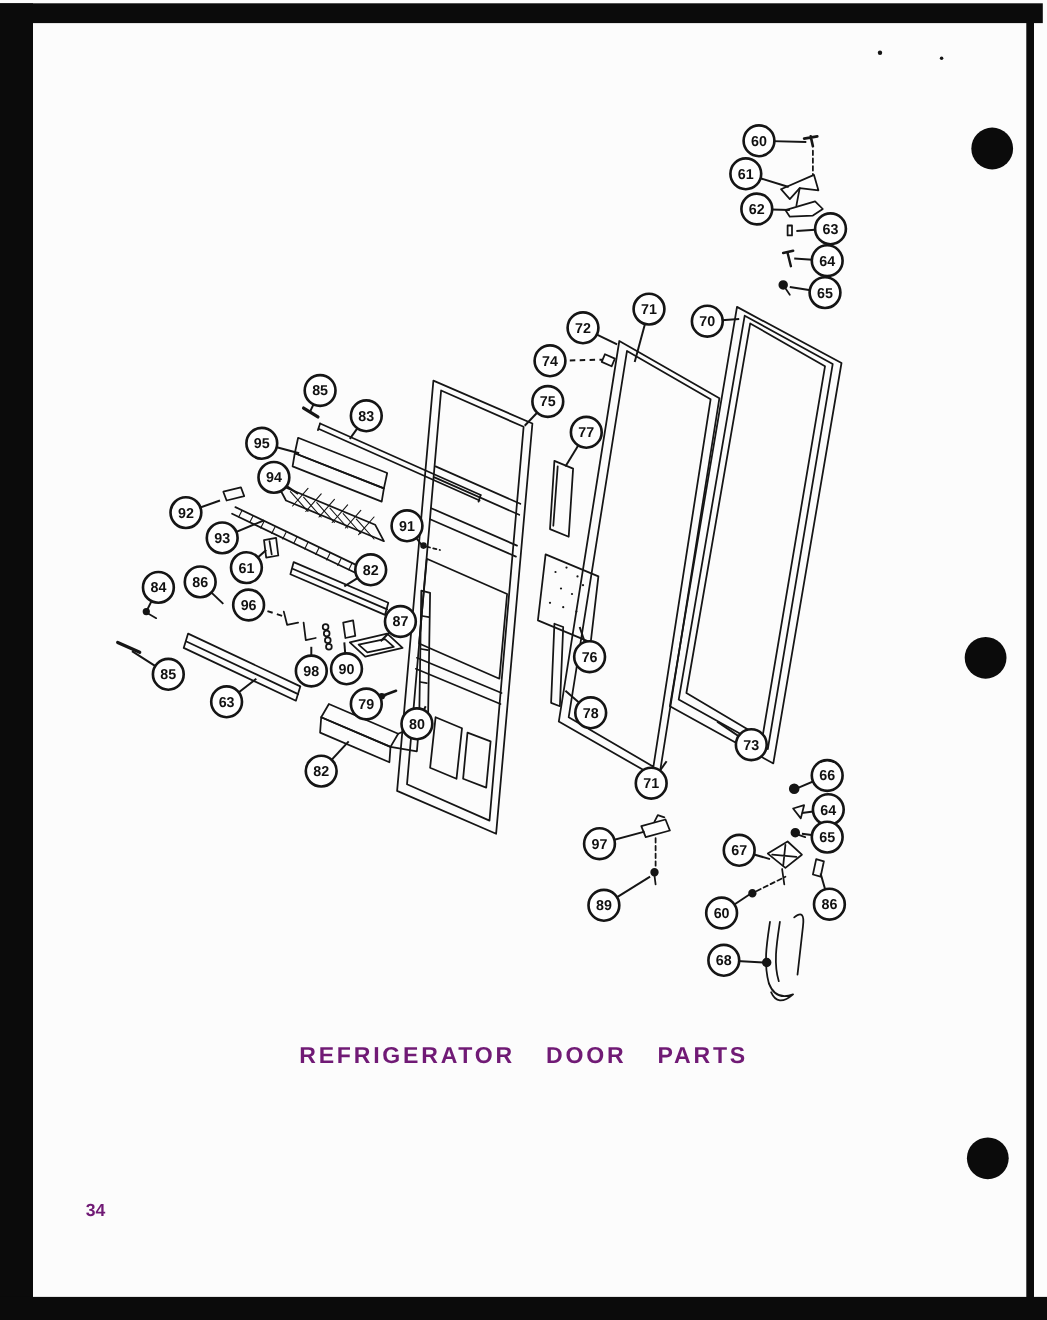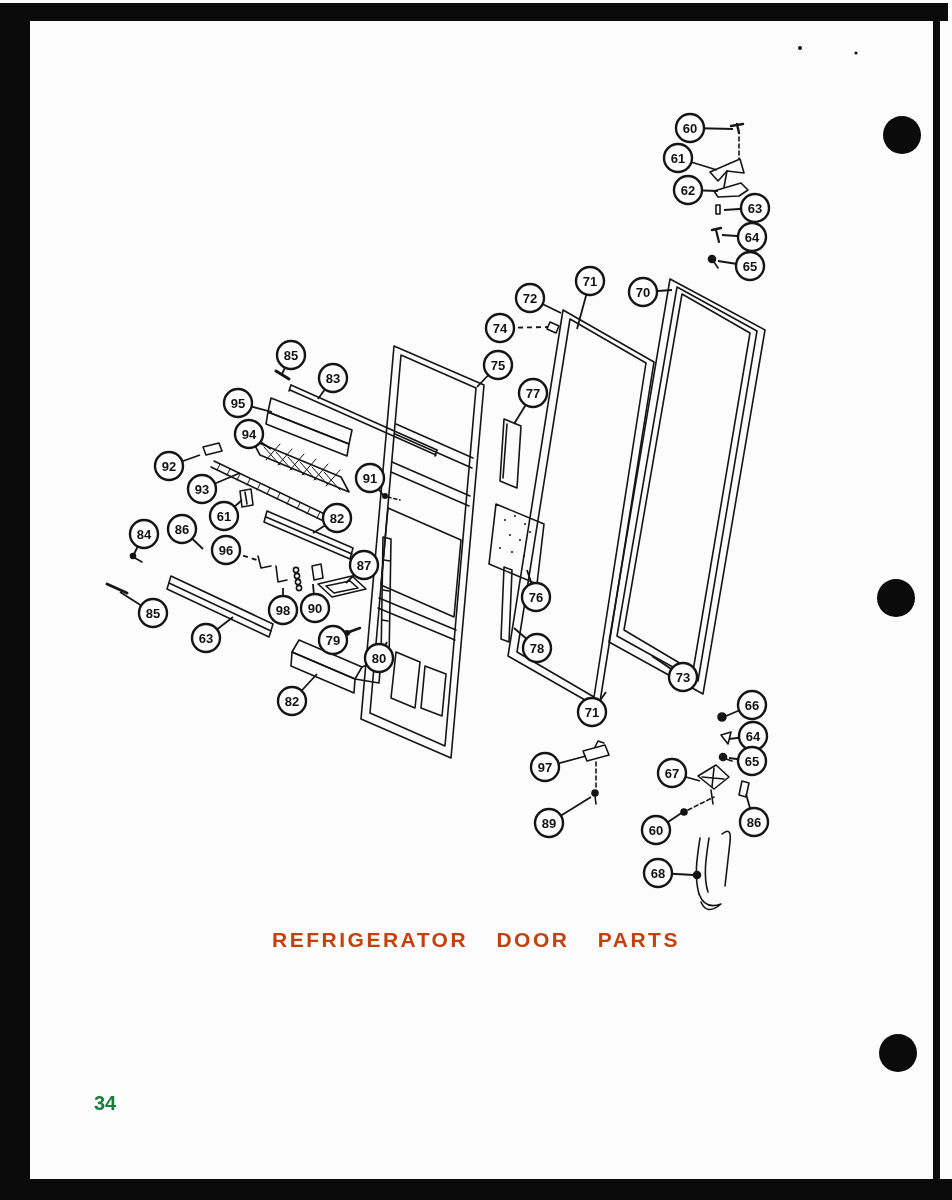--- a/index.html
+++ b/index.html
@@ -8,23 +8,23 @@
   .border{position:absolute;background:#0b0b0b;}
   #border-top{left:0;top:3px;width:948px;height:18px;}
   #border-left{left:0;top:3px;width:30px;height:1194px;}
   #border-bottom{left:0;top:1179px;width:952px;height:21px;}
   #border-right{left:933px;top:20px;width:7px;height:1160px;}
   .hole{position:absolute;background:#0b0b0b;border-radius:50%;width:38px;height:38px;}
   #hole-1{left:883px;top:116px;}
   #hole-2{left:877px;top:579px;}
   #hole-3{left:879px;top:1034px;}
   #diagram{position:absolute;left:0;top:0;}
-  #title{position:absolute;left:0;top:928px;width:952px;text-align:center;
-         font-size:21px;font-weight:bold;letter-spacing:2.5px;word-spacing:20px;color:#c2410c;}
-  #page-number{position:absolute;left:78px;top:1092px;font-size:20px;font-weight:bold;color:#15803d;margin-left:16px;}
+  #title{position:absolute;left:0;top:948px;width:952px;text-align:center;
+         font-size:21px;font-weight:bold;letter-spacing:2.5px;word-spacing:20px;color:#701a75;}
+  #page-number{position:absolute;left:78px;top:1092px;font-size:16px;font-weight:bold;color:#701a75;}
   .callout-num{font-family:"Liberation Sans",sans-serif;font-size:13px;font-weight:bold;fill:#111;}
 </style>
 </head>
 <body>
 
 <div id="page">
 
   <div id="border-top" class="border"></div>
   <div id="border-left" class="border"></div>
   <div id="border-bottom" class="border"></div>

